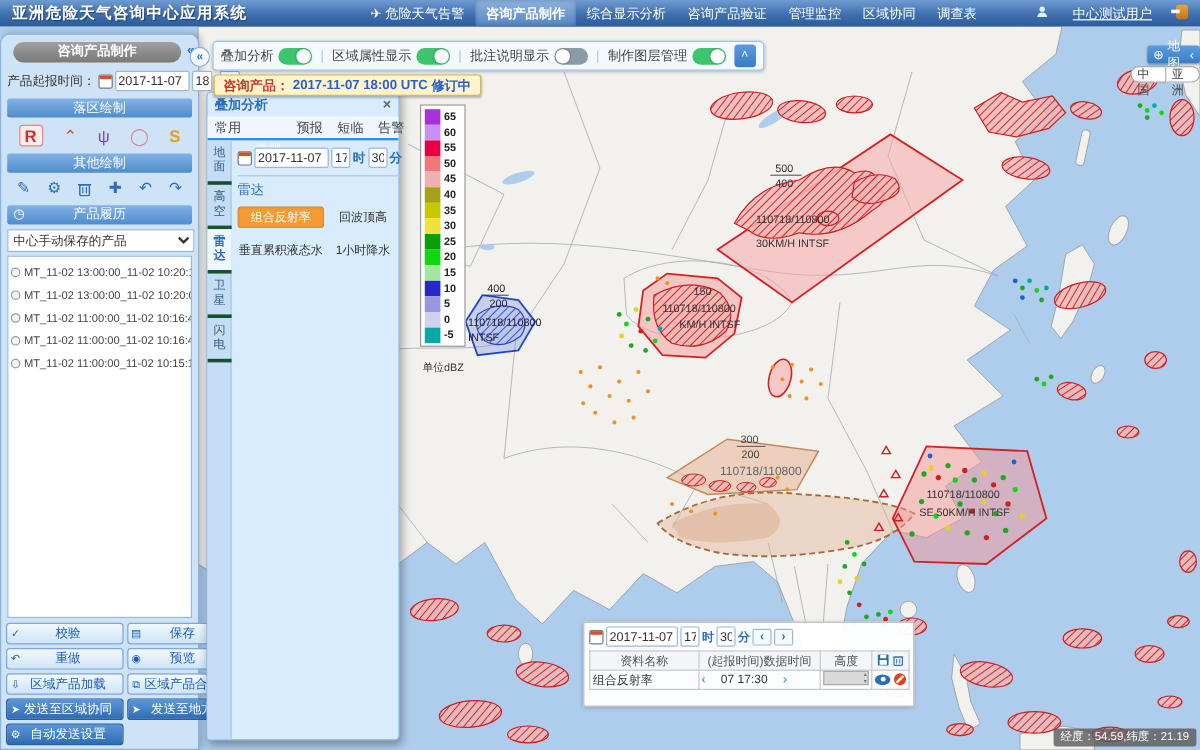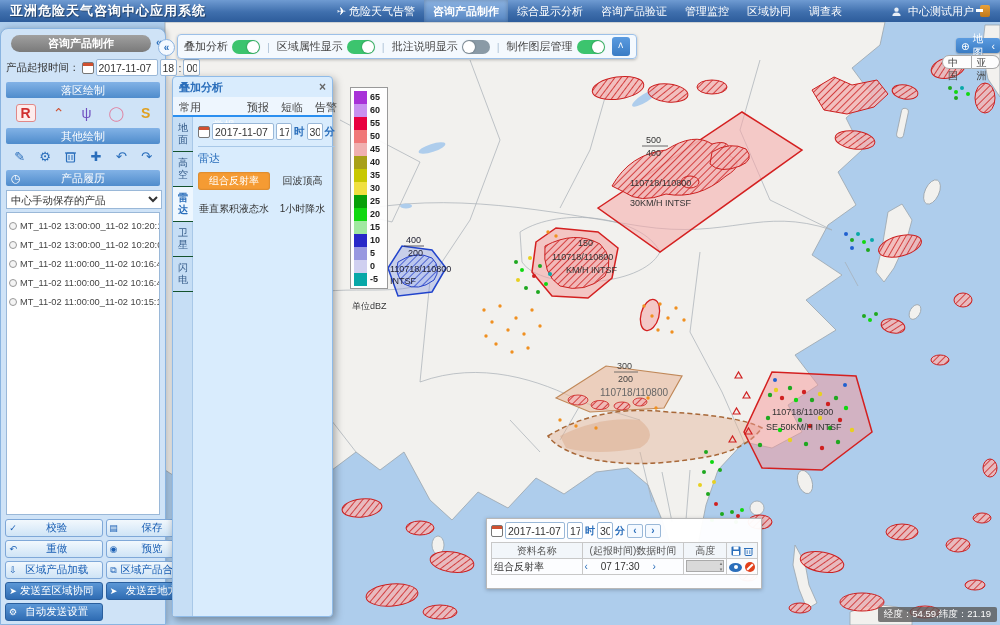--- a/index.html
+++ b/index.html
@@ -9,21 +9,21 @@
 
   
   .nav { position:absolute; left:0; top:0; width:1000px; height:22px; z-index:40;
     background:linear-gradient(180deg,#6f9bd2 0%,#3f6fad 55%,#2d5c9b 100%);
     display:flex; align-items:center; color:#fff; font-size:11px; }
   .nav-title { font-size:13px; font-weight:bold; padding:0 14px 0 10px; letter-spacing:1px;
     text-shadow:1px 1px 1px rgba(0,0,0,.4); white-space:nowrap; }
   .nav-menu { display:flex; height:100%; margin-left:auto; align-items:center; }
   .nav-item { padding:0 9px; height:100%; display:flex; align-items:center; gap:3px; cursor:pointer; white-space:nowrap; }
   .nav-item.active { background:linear-gradient(180deg,#8db4e2,#5585c2); box-shadow:inset 0 0 4px rgba(0,0,0,.25); font-weight:bold; }
-  .nav-right { display:flex; align-items:center; gap:6px; padding:0 10px 0 40px; }
+  .nav-right { display:flex; align-items:flex-start; gap:20px; padding:0 10px 0 40px;text-decoration:underline; }
   .uic { display:inline-block; width:11px; height:11px; }
   .exit { display:inline-block; width:10px; height:12px; background:linear-gradient(180deg,#e8a23c,#c07818); border-radius:2px; position:relative; }
   .exit:after { content:""; position:absolute; left:-4px; top:4px; width:7px; height:3px; background:#fff; }
 
   
   .collapse-round { position:absolute; left:158px; top:39px; width:17px; height:17px; z-index:31;
     border-radius:50%; background:#f4f9ff; border:1px solid #8ab2e0; color:#2a6ebb;
     font-size:10px; font-weight:bold; text-align:center; line-height:15px; cursor:pointer; }
   .toolbar { position:absolute; left:177px; top:34px; height:25px; z-index:30;
     background:rgba(243,249,255,.94); border:1px solid #9cc0e8; border-radius:4px;
@@ -81,21 +81,21 @@
     background:#d9ecfd; border:1px solid #8fbbe8; border-radius:4px;
     box-shadow:2px 3px 8px rgba(0,0,0,.35); display:flex; flex-direction:column; }
   .op-title { height:20px; display:flex; align-items:center; padding:0 6px; color:#2a6ebb; font-size:11px; font-weight:bold; }
   .op-close { margin-left:auto; color:#666; font-size:12px; cursor:pointer; }
   .op-tabs { height:20px; display:flex; background:#eef6fe; border-bottom:2px solid #2a8ff0; font-size:11px; color:#444; }
   .op-tab { padding:0 6px; line-height:20px; cursor:pointer; white-space:nowrap; }
   .op-tab.active { background:#2a8ff0; color:#fff;margin-top:18px; }
   .op-body { flex:1; display:flex; min-height:0; }
   .vtabs { width:20px; background:#c6def5; border-right:1px solid #a8c8e8; }
   .vtab { width:20px; padding:5px 4px; font-size:10px; color:#335a88; text-align:center; line-height:12px;
-    border-bottom:1px solid #14532d; cursor:pointer; word-break:break-all; }
+    border-bottom:3px solid #14532d; cursor:pointer; word-break:break-all; }
   .vtab.active { background:#eef7ff; color:#2a6ebb; font-weight:bold; }
   .op-content { flex:1; padding:6px 5px; }
   .op-date { display:flex; align-items:center; gap:2px; font-size:10.5px; color:#2a6ebb; font-weight:bold; white-space:nowrap; }
   .op-hr { border:none; border-top:1px solid #a8c8e8; margin:6px 0 4px; }
   .op-group { color:#2a6ebb; font-size:11px; margin:2px 0 6px; }
   .op-prods { display:grid; grid-template-columns:1fr 1fr; row-gap:10px; font-size:10px; color:#333; align-items:center; }
   .op-prod { text-align:center; cursor:pointer; padding:2px 1px; white-space:nowrap; }
   .op-prod.active { background:#f59b33; color:#fff; border-radius:3px; box-shadow:inset 0 0 2px rgba(0,0,0,.3); }
 
   
@@ -529,20 +529,25 @@
         </span>
     </div>
     <span class="tsep">|</span>
     <div class="tg">
       <span>制作图层管理</span>
       <span class="pill on">
           <span class="knob"></span>
         </span>
     </div>
     <div class="tb-up">˄</div>
+  </div>
+  <div class="badge">
+    <span class="bp">咨询产品：</span>
+    <span class="bv">2017-11-07 18:00 UTC</span>
+    <span class="bs">修订中</span>
   </div>
 
   <div class="sidebar">
     <div class="sb-collapse">«</div>
     <div class="sb-header">咨询产品制作</div>
     <div class="sb-time">
       <span>产品起报时间：</span>
       <span class="cal"></span>
       <input class="inp" style="width: 62px;" readonly="" value="2017-11-07">
       <input class="inp" style="width: 17px; text-align: center;" readonly="" value="18">

